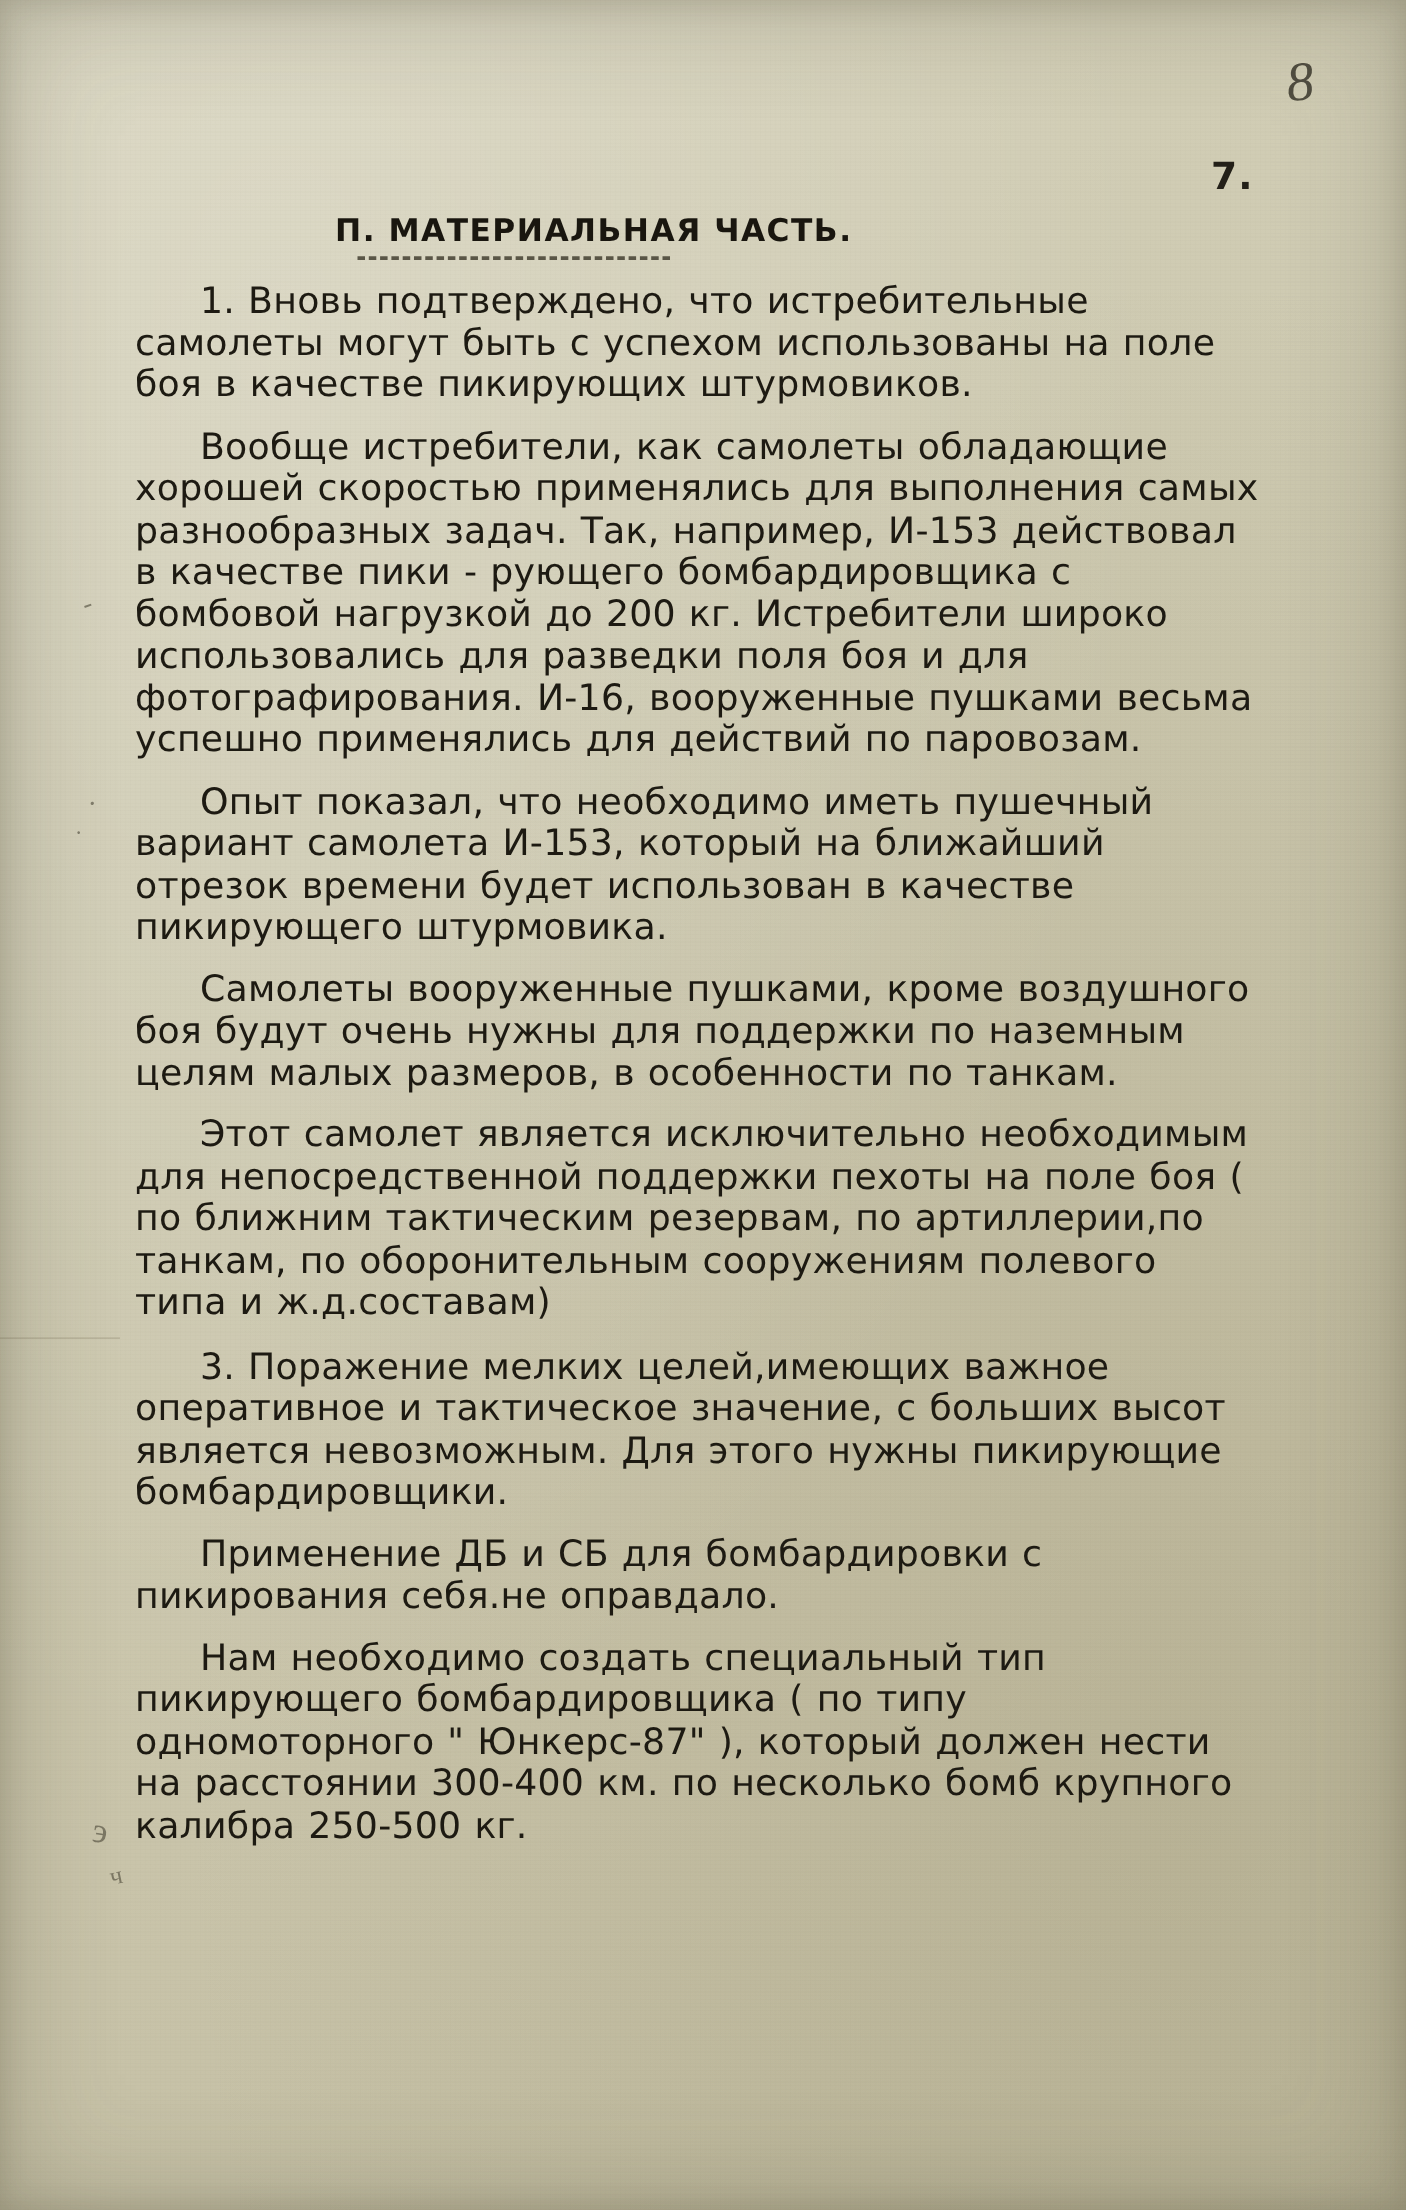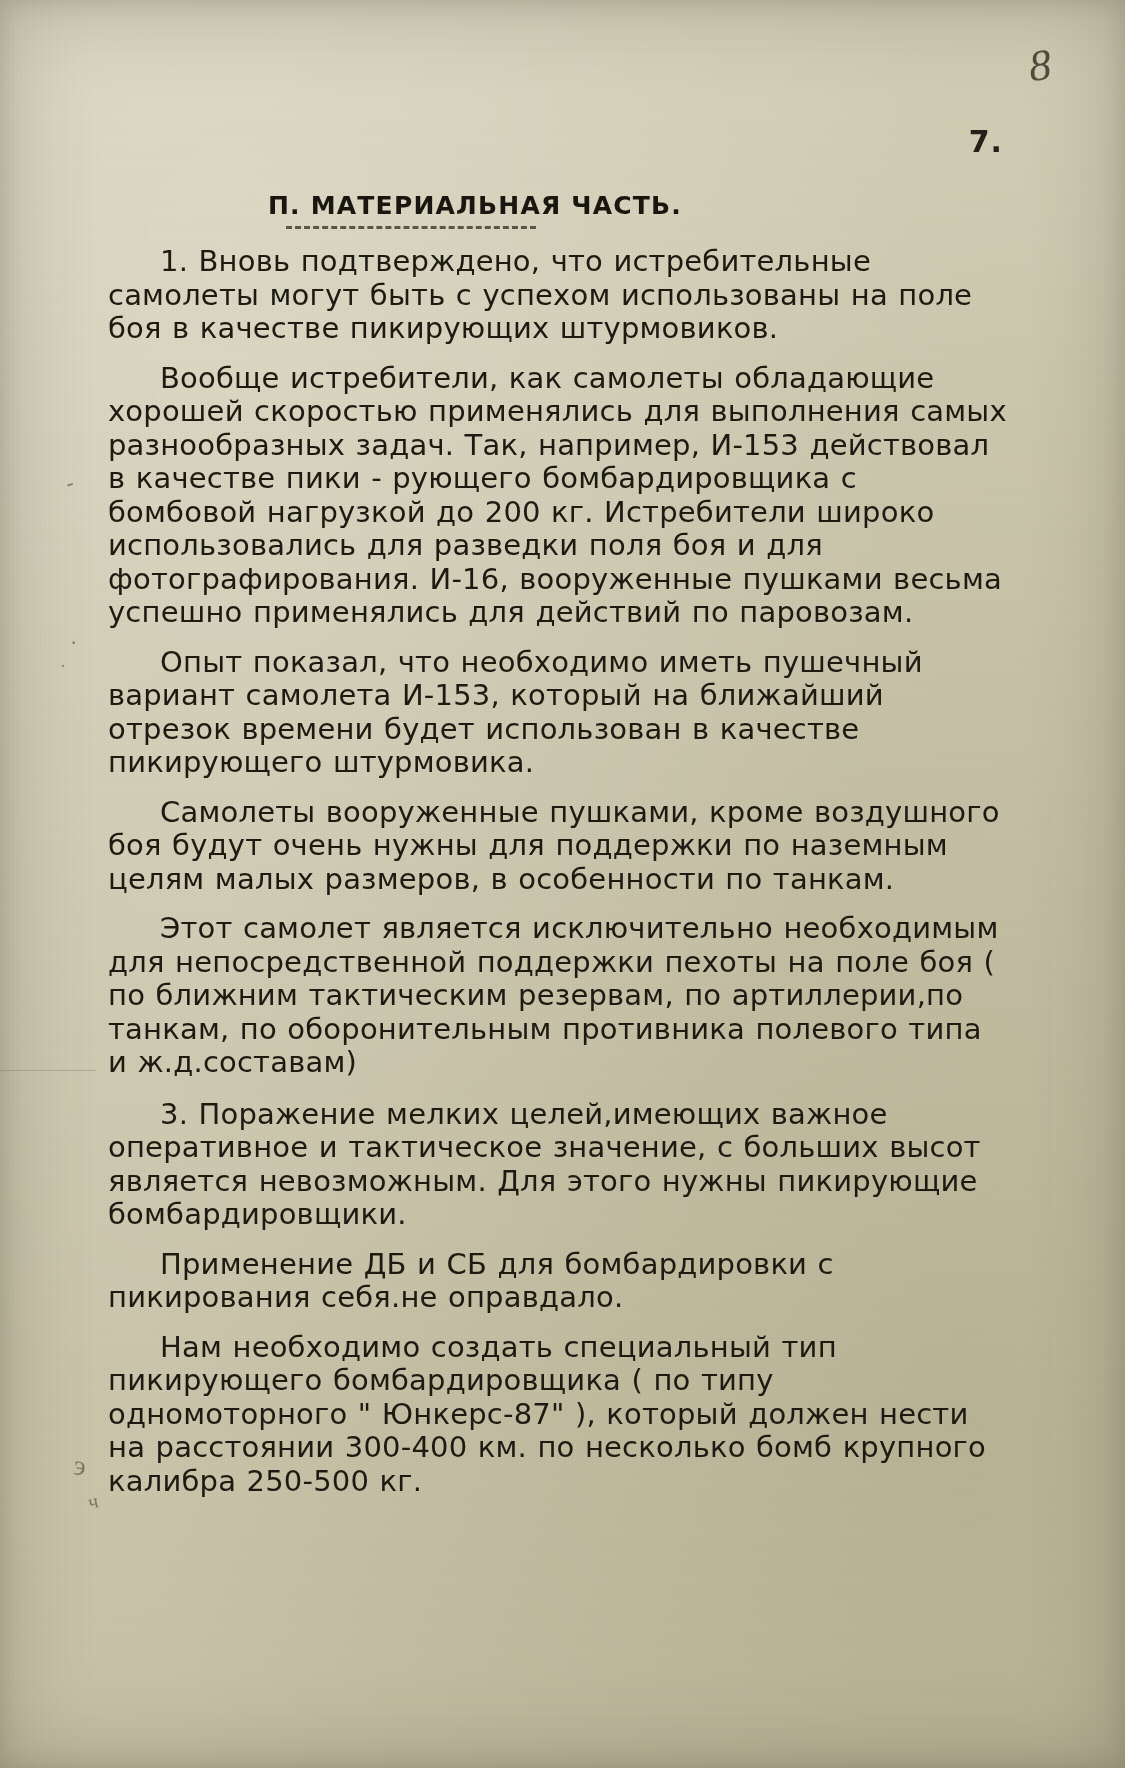--- a/index.html
+++ b/index.html
@@ -67,21 +67,20 @@
     left: 108px;
     top: 170px;
     width: 900px;
     color: #1e1b14;
   }
 
   .title-wrap {
     text-align: left;
     margin-left: 160px;
     margin-bottom: 6px;
-    margin-top: 21px;
   }
   .title {
     display: inline-block;
     font-family: "DejaVu Sans", sans-serif;
     font-size: 25px;
     font-weight: bold;
     letter-spacing: 1.2px;
     color: #19160f;
   }
   .title-rule {
@@ -166,21 +165,21 @@
 
     <div class="title-wrap">
       <span class="title">П. МАТЕРИАЛЬНАЯ ЧАСТЬ.</span>
     </div>
     <div class="title-rule"></div>
 
     <p class="para">1. Вновь подтверждено, что истребительные самолеты могут быть с успехом использованы на поле боя в качестве пикирующих штурмовиков.</p>
     <p class="para">Вообще истребители, как самолеты обладающие хорошей скоростью применялись для выполнения самых разнообразных задач. Так, например, И-153 действовал в качестве пики - рующего бомбардировщика с бомбовой нагрузкой до 200 кг. Истребители широко использовались для разведки поля боя и для фотографирования. И-16, вооруженные пушками весьма успешно применялись для действий по паровозам.</p>
     <p class="para">Опыт показал, что необходимо иметь пушечный вариант самолета И-153, который на ближайший отрезок времени будет использован в качестве пикирующего штурмовика.</p>
     <p class="para">Самолеты вооруженные пушками, кроме воздушного боя будут очень нужны для поддержки по наземным целям малых размеров, в особенности по танкам.</p>
-    <p class="para">Этот самолет является исключительно необходимым для непосредственной поддержки пехоты на поле боя ( по ближним тактическим резервам, по артиллерии,по танкам, по оборонительным противника полевого типа и ж.д.составам)</p>
+    <p class="para">Этот самолет является исключительно необходимым для непосредственной поддержки пехоты на поле боя ( по ближним тактическим резервам, по артиллерии,по танкам, по оборонительным сооружениям полевого типа и ж.д.составам)</p>
     <p class="para gap-before">3. Поражение мелких целей,имеющих важное оперативное и тактическое значение, с больших высот является невозможным. Для этого нужны пикирующие бомбардировщики.</p>
     <p class="para">Применение ДБ и СБ для бомбардировки с пикирования себя.не оправдало.</p>
     <p class="para">Нам необходимо создать специальный тип пикирующего бомбардировщика ( по типу одномоторного " Юнкерс-87" ), который должен нести на расстоянии 300-400 км. по несколько бомб крупного калибра 250-500 кг.</p>
 
   </div>
 
   <div class="edge-shadow"></div>
 </div>
 
 </body></html>

